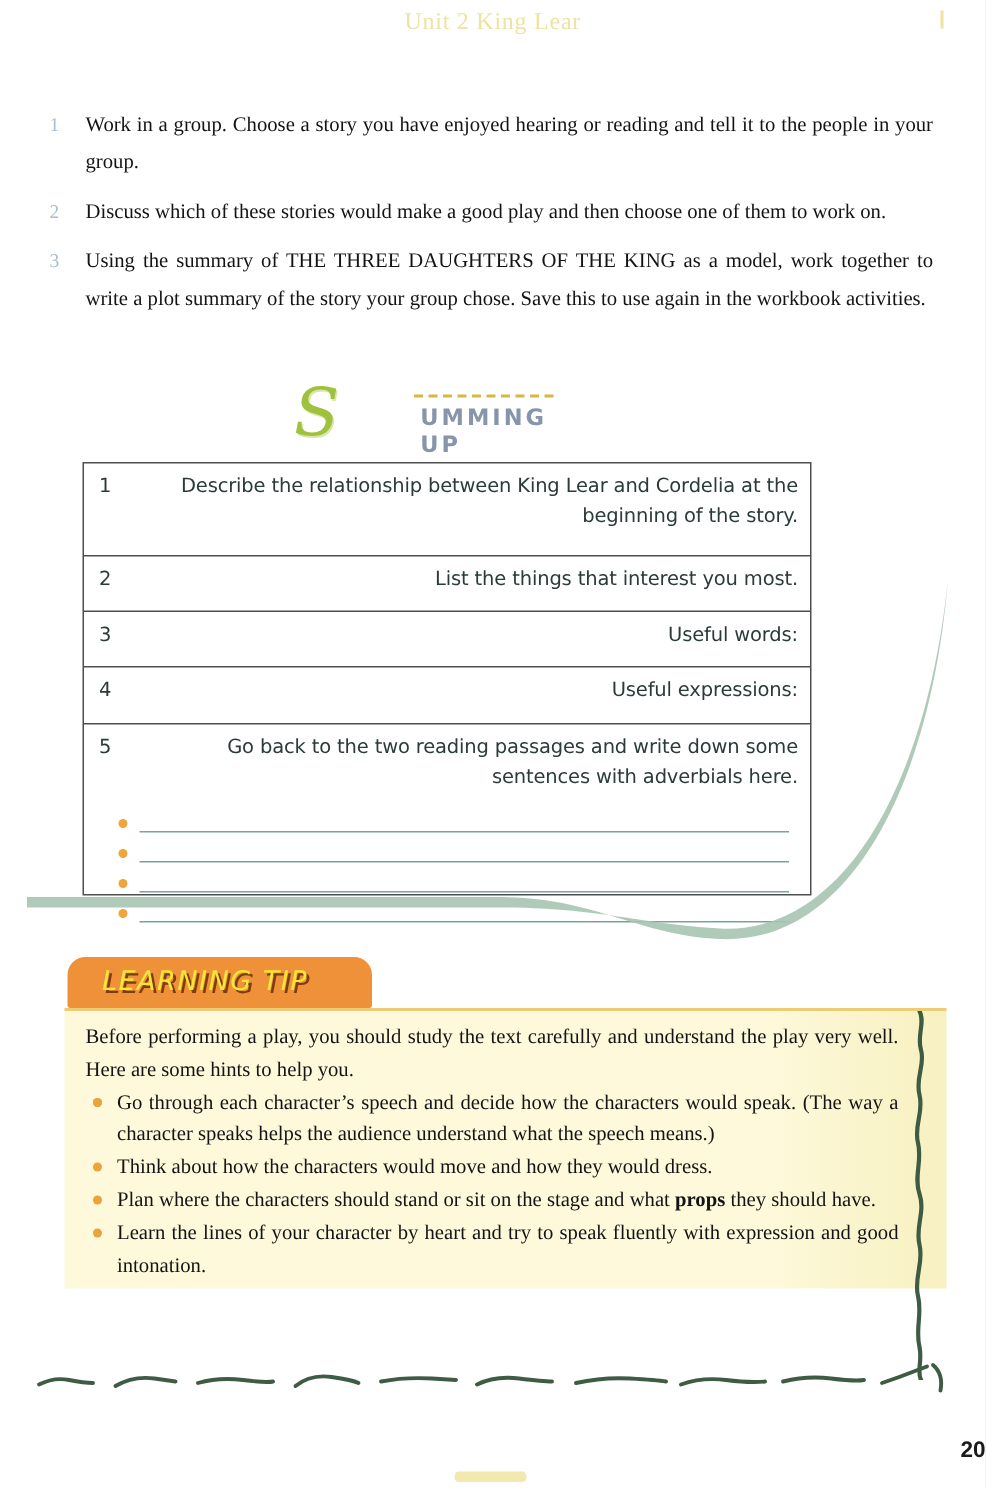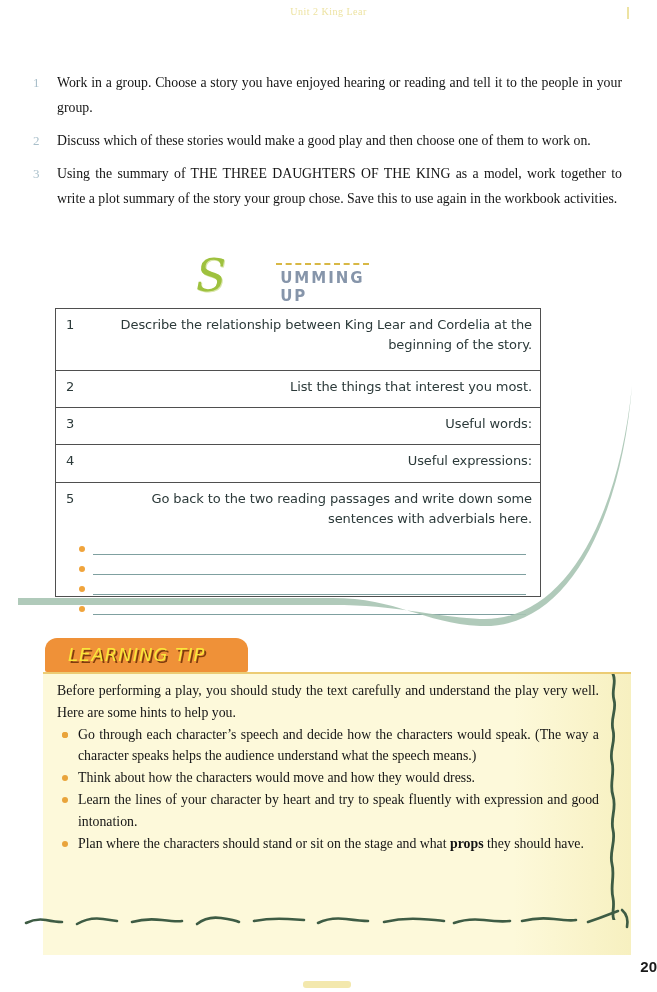--- a/index.html
+++ b/index.html
@@ -4,21 +4,21 @@
 <style>
   html,body{margin:0;padding:0;background:#e8e8e8;}
   #page{
     position:relative;width:657px;height:992px;margin:0 auto;
     background:#ffffff;overflow:hidden;
     font-family:"Liberation Serif", serif;color:#141414;
   }
   
   .header-label{
     position:absolute;top:6px;left:0;right:0;text-align:center;
-    font-size:10px;color:#ede3a2;letter-spacing:.5px;
+    font-size:16px;color:#ede3a2;letter-spacing:.5px;
   }
   .header-tick{position:absolute;top:7px;right:28px;width:2px;height:12px;background:#ede3a2;}
 
   
   .instructions{position:absolute;top:70px;left:33px;width:589px;}
   .instr{display:flex;margin-bottom:8px;font-size:13.8px;line-height:25px;text-align:justify;}
   .instr-num{flex:0 0 24px;color:#a9bfca;font-size:13px;}
   .instr-text{flex:1;}
 
   
@@ -63,21 +63,21 @@
   .tip-tab{
     position:absolute;left:45px;top:638px;width:203px;height:34px;
     background:#ef9138;border-radius:12px 12px 2px 2px;
   }
   .tip-tab-label{
     display:block;font-family:"DejaVu Sans", sans-serif;font-weight:normal;font-style:italic;
     font-size:18px;line-height:34px;padding-left:23px;letter-spacing:1px;
     color:#f8e73a;text-shadow:2px 2px 0 #7e3d0e;
   }
   .tip-box{
-    position:absolute;left:43px;top:672px;width:588px;height:283px;box-sizing:border-box;
+    position:absolute;left:43px;top:672px;width:588px;height:187px;box-sizing:border-box;
     background:linear-gradient(90deg,#fdf9da 0%,#fdf9da 80%,#f7f0c0 100%);
     border-top:2px solid #eccc74;
     padding:6px 32px 0 14px;
     font-size:13.8px;line-height:21.8px;text-align:justify;
   }
   .tip-intro{margin:0;}
   .tip-list{list-style:none;margin:0;padding:0;}
   .tip-list li{position:relative;padding-left:21px;}
   .tip-list li .bdot{
     position:absolute;left:5px;top:8px;width:6px;height:6px;border-radius:50%;background:#e9a43b;
@@ -171,22 +171,22 @@
   <div class="tip-tab">
     <span class="tip-tab-label">LEARNING TIP</span>
   </div>
 
   <div class="tip-box">
     <p class="tip-intro">Before performing a play, you should study the text carefully and understand the play very well. Here are some hints to help you.</p>
     <ul class="tip-list">
       <li><span class="bdot"></span></li>
       <li><span class="bdot"></span><span>Go through each character’s speech and decide how the characters would speak. (The way a character speaks helps the audience understand what the speech means.)</span></li>
       <li><span class="bdot"></span><span>Think about how the characters would move and how they would dress.</span></li>
+      <li><span class="bdot"></span><span>Plan where the characters should stand or sit on the stage and what </span><b>props</b><span> they should have.</span></li>
       <li><span class="bdot"></span><span>Learn the lines of your character by heart and try to speak fluently with expression and good intonation.</span></li>
-      <li><span class="bdot"></span><span>Plan where the characters should stand or sit on the stage and what </span><b>props</b><span> they should have.</span></li>
     </ul>
     <svg class="torn-right" viewBox="0 0 20 246" xmlns="http://www.w3.org/2000/svg" preserveAspectRatio="none">
       <path d="M10,0 C14,8 8,16 11,26 C14,36 7,44 10,56 C13,68 6,76 9,88
                C12,100 6,110 10,122 C14,134 7,144 10,156 C13,168 6,178 9,190
                C12,202 7,212 10,224 C12,234 8,240 11,246" fill="none" stroke="#3e5c44" stroke-width="2.8" stroke-linecap="round"></path>
     </svg>
   </div>
 
   <svg class="torn-bottom" viewBox="0 0 618 28" xmlns="http://www.w3.org/2000/svg">
     <g fill="none" stroke="#3e5c44" stroke-width="2.6" stroke-linecap="round">

